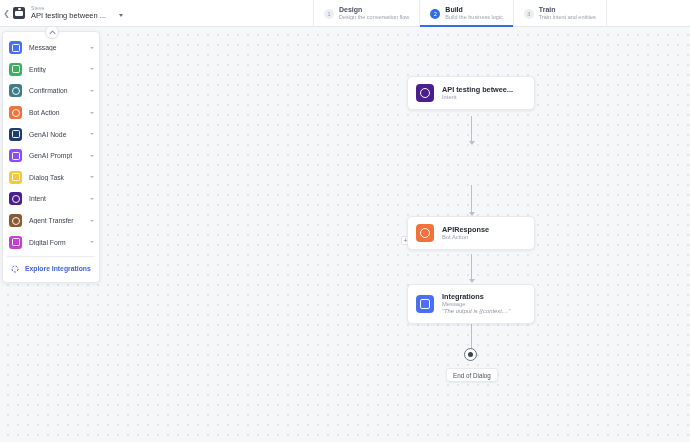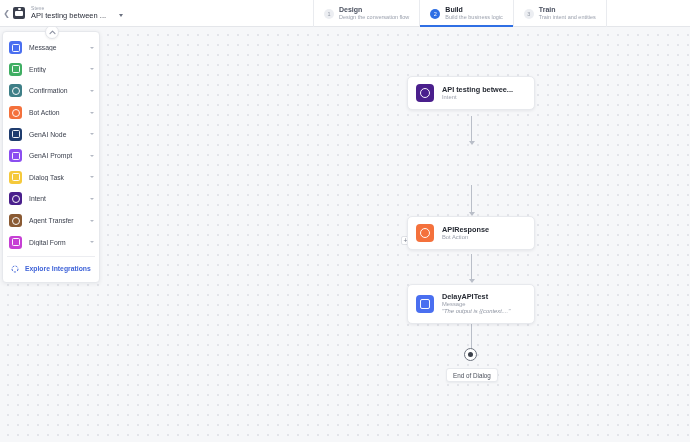--- a/index.html
+++ b/index.html
@@ -368,21 +368,21 @@
         <div class="node-title">APIResponse</div>
         <div class="node-sub">Bot Action</div>
       </div>
     </div>
 
     <div class="node" style="left:407px; top:257px;">
       <span class="node-icon" style="background:#4a6ff0">
           <span class="glyph"></span>
         </span>
       <div class="node-txt" style="width:92px;">
-        <div class="node-title">DelayAPITest</div>
+        <div class="node-title">Integrations</div>
         <div class="node-sub">Message</div>
         <div class="node-quote">"The output is {{context...."</div>
       </div>
     </div>
 
     <div class="end-dot" style="left:464px; top:321px;"></div>
     <div class="end-label" style="left:446px; top:341px;">End of Dialog</div>
 
   </div>
 </div>

